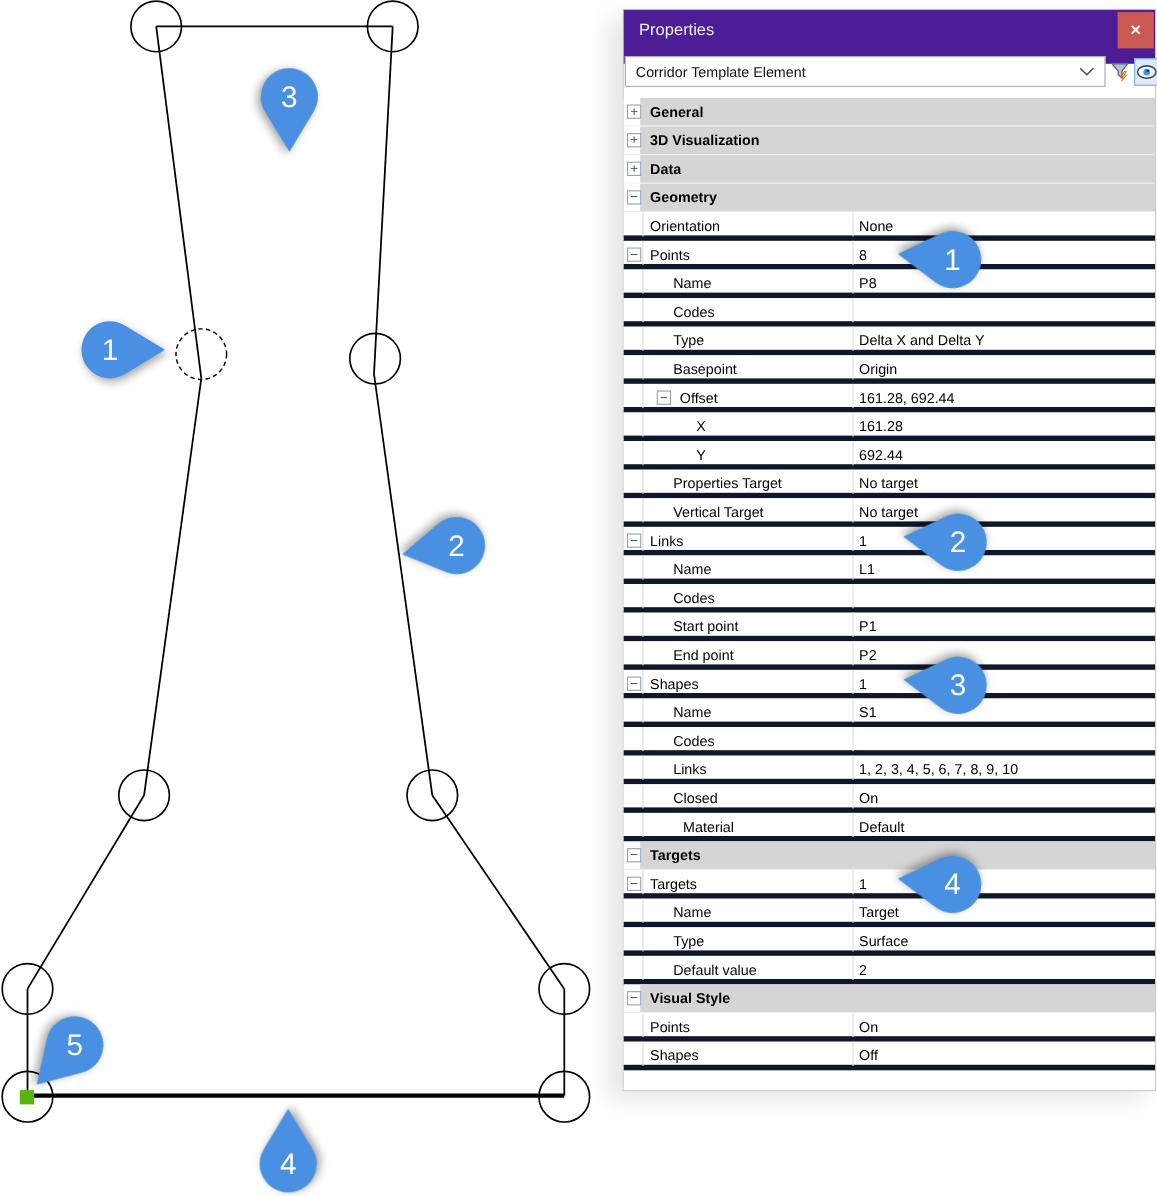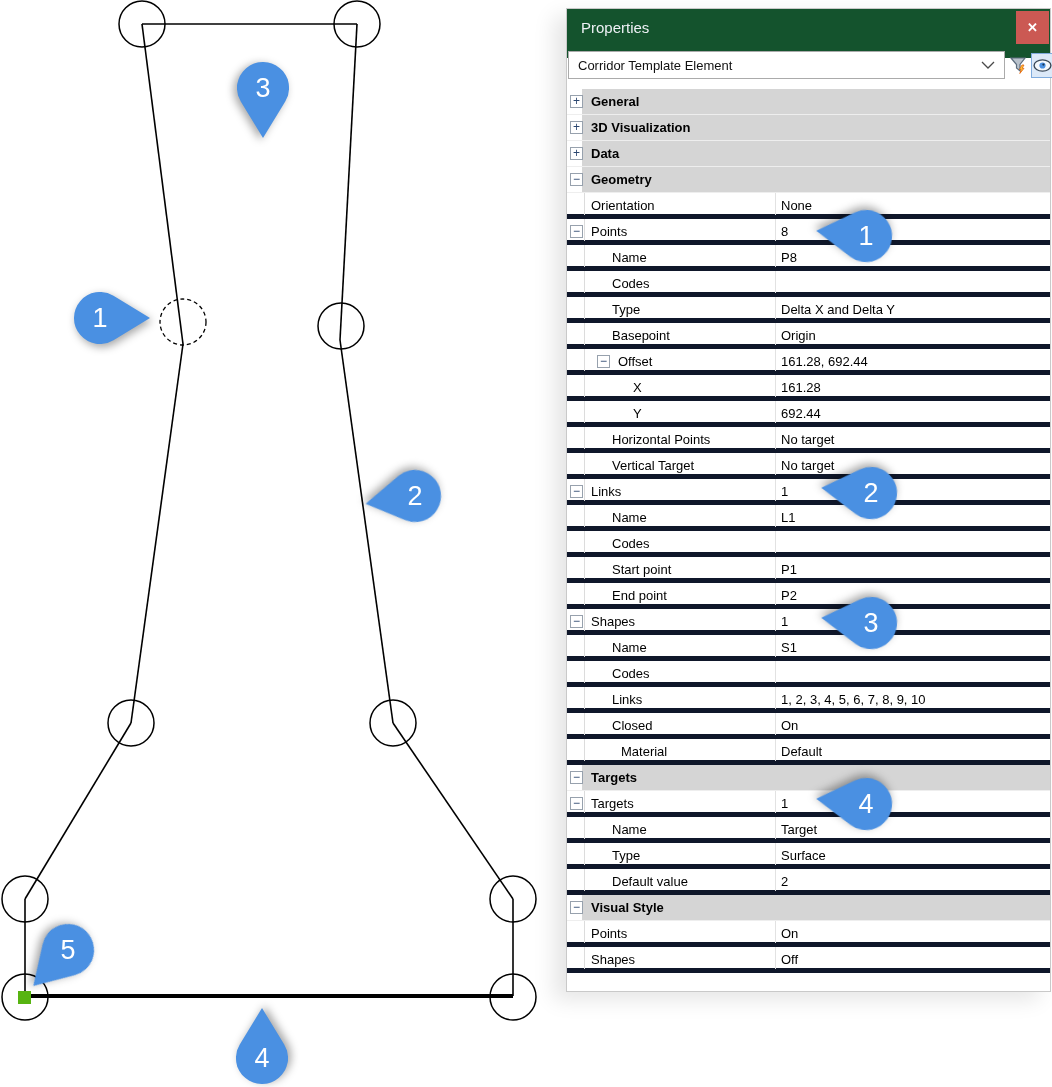--- a/index.html
+++ b/index.html
@@ -19,21 +19,21 @@
     display:flex;align-items:center;justify-content:center;
     color:#fff;font-size:27px;font-family:"Liberation Sans",sans-serif;
   }
   
   #panel{
     position:absolute;left:566px;top:8px;width:485px;height:984px;
     background:#fff;border:1px solid #c9c9c9;box-sizing:border-box;
     box-shadow:-12px 8px 20px rgba(0,0,0,0.10);
   }
   #titlebar{
-    position:absolute;left:0;top:0;right:0;height:49px;background:#14532d;text-decoration:underline;
+    position:absolute;left:0;top:0;right:0;height:49px;background:#4c1d95;text-decoration:underline;
   }
   #panel-title{
     position:absolute;left:14px;top:0;line-height:38px;color:#eef1f5;font-size:15px;
   }
   #close-btn{
     position:absolute;right:1px;top:2px;width:33px;height:33px;background:#cb5953;
     color:#fff;font-size:13px;font-weight:bold;display:flex;align-items:center;
     justify-content:center;cursor:pointer;
   }
   #selrow{position:absolute;left:0;top:42px;right:0;height:20px;}
@@ -197,21 +197,21 @@
       </div>
       <div class="prow">
         <span class="gutterline"></span>
         <span class="divider"></span>
         <span class="plabel" style="left: 66px;">Y</span>
         <span class="pvalue">692.44</span>
       </div>
       <div class="prow">
         <span class="gutterline"></span>
         <span class="divider"></span>
-        <span class="plabel" style="left: 45px;">Horizontal Points</span>
+        <span class="plabel" style="left: 45px;">Properties Target</span>
         <span class="pvalue">No target</span>
       </div>
       <div class="prow">
         <span class="gutterline"></span>
         <span class="divider"></span>
         <span class="plabel" style="left: 45px;">Vertical Target</span>
         <span class="pvalue">No target</span>
       </div>
       <div class="prow">
         <span class="gutterline"></span>

